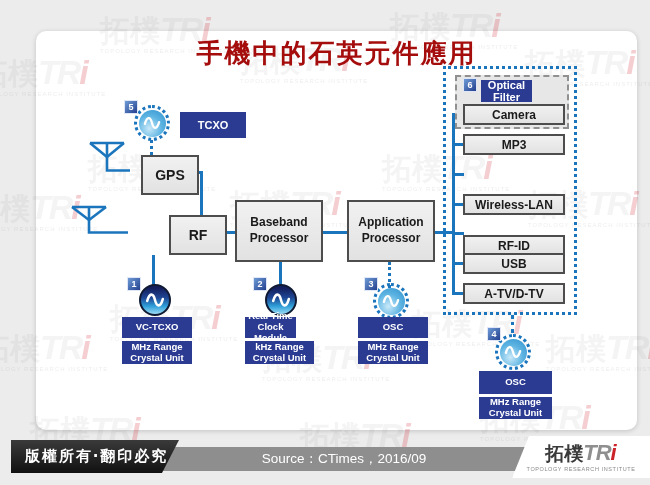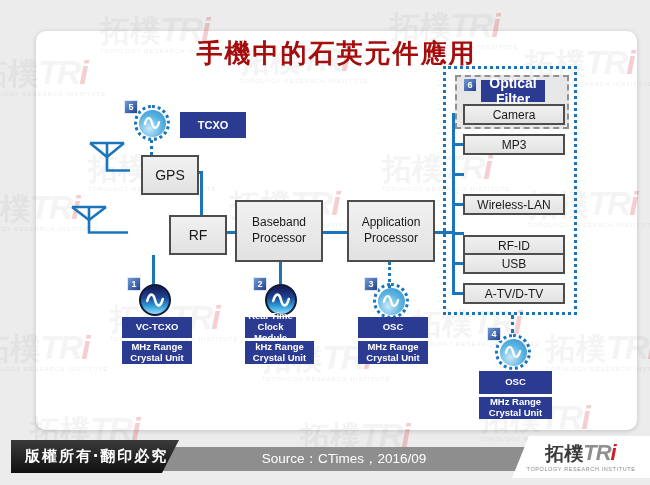--- a/index.html
+++ b/index.html
@@ -19,21 +19,21 @@
   .card { position:absolute; left:36px; top:31px; width:601px; height:399px; background:#ffffff;
           border-radius:10px; box-shadow:0 1px 5px rgba(0,0,0,0.18); z-index:1; }
   .title { position:absolute; left:36px; top:36px; width:601px; text-align:center; z-index:3;
            font-family:"DejaVu Serif","Liberation Serif",serif; font-size:26px; font-weight:bold;
            color:#a50d0d; letter-spacing:2px; }
 
   
   .abs { position:absolute; z-index:3; }
   .gbox { background:linear-gradient(180deg,#f1f1f1,#e2e2e2); border:2px solid #4d4d4d;
           display:flex; align-items:center; justify-content:center; text-align:center;
-          font-weight:normal; color:#1a1a1a; }
+          font-weight:bold; color:#1a1a1a; }
   .navy { background:#2b3b92; color:#ffffff; display:flex; align-items:center; justify-content:center;
           text-align:center; font-weight:bold; }
   .hline { background:#1b75bc; height:3px; }
   .vline { background:#1b75bc; width:3px; }
   .vdot  { width:0; border-left:3px dotted #1b75bc; }
   .badge { width:14px; height:14px; background:linear-gradient(135deg,#6f9cd6,#24408f);
            border:1px solid #dfe6f5; color:#fff; font-size:9px; font-weight:bold;
            display:flex; align-items:center; justify-content:center; z-index:4; }
   .xtal-solid { width:32px; height:32px; border-radius:50%;
            background:linear-gradient(180deg,#141f5e 8%,#1f4694 42%,#2e9fd8 72%,#9bdbf5 100%);
@@ -197,21 +197,21 @@
 
   <div class="abs navy" style="left:180px; top:112px; width:66px; height:26px; font-size:11px;">TCXO</div>
   <div class="abs gbox big" style="left:125px; top:155px; width:58px; height:40px;margin-left:16px;">GPS</div>
   <div class="abs gbox big" style="left:125px; top:215px; width:58px; height:40px;margin-left:44px;">RF</div>
   <div class="abs gbox proc" style="left:235px; top:200px; width:88px; height:62px; padding:19px;">Baseband Processor</div>
   <div class="abs gbox proc" style="left:347px; top:200px; width:88px; height:62px; padding:4px;">Application Processor</div>
 
   <div class="abs dotted-rect" style="left:443px; top:66px; width:134px; height:249px;"></div>
   <div class="abs dash-rect" style="left:455px; top:75px; width:114px; height:54px;"></div>
   <div class="abs badge" style="left:463px; top:78px;">6</div>
-  <div class="abs navy" style="left:481px; top:80px; width:64px; height:22px; font-size:14px;">Optical Filter</div>
+  <div class="abs navy" style="left:481px; top:80px; width:51px; height:22px; font-size:11px;">Optical Filter</div>
   <div class="abs gbox peri" style="top:104px;">Camera</div>
   <div class="abs gbox peri" style="top:134px;">MP3</div>
   <div class="abs gbox peri" style="top:194px;">Wireless-LAN</div>
   <div class="abs gbox peri" style="top:223px;margin-top:12px;">RF-ID</div>
   <div class="abs gbox peri" style="top:253px;">USB</div>
   <div class="abs gbox peri" style="top:283px;">A-TV/D-TV</div>
 
   <div class="abs badge" style="left:124px; top:100px;">5</div>
   <div class="abs xtal-dot-wrap" style="left:134px; top:105px;">
     <div class="xtal-dot">

